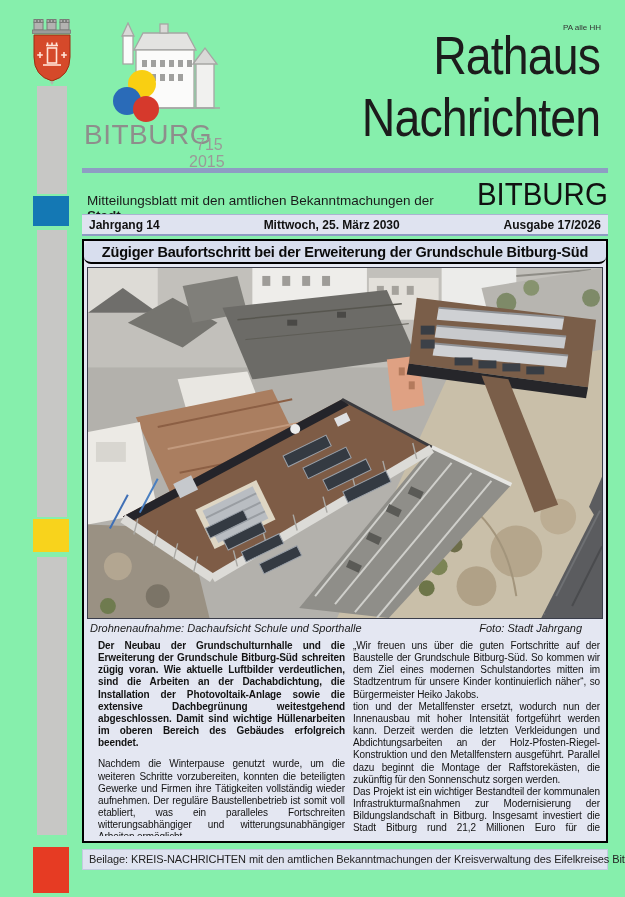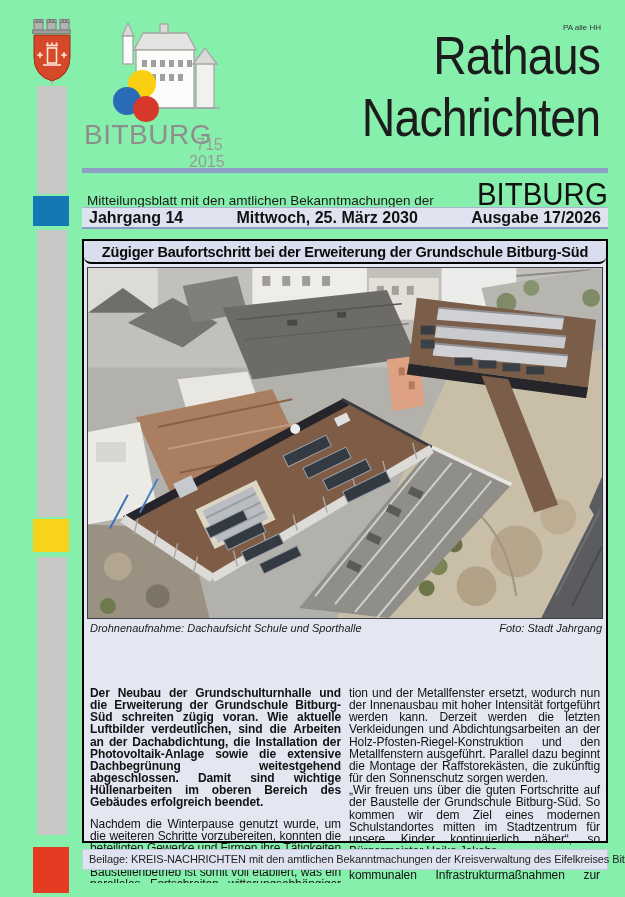--- a/index.html
+++ b/index.html
@@ -31,47 +31,46 @@
   }
   .divider { position:absolute; left:82px; top:168px; width:526px; height:5px; background:#8e9dc3; }
   .subtitle-row {
     position:absolute; left:82px; top:177px; width:526px;
     display:flex; justify-content:space-between; align-items:baseline;
   }
   .subtitle-text { font-size:13.5px; color:#1a1a1a; padding-left:5px; }
   .subtitle-text b { font-weight:bold; }
   .subtitle-city { font-size:31px; font-weight:400; letter-spacing:0px; color:#111; transform:scaleX(0.95); transform-origin:100% 100%; }
   .issue-bar {
-    position:absolute; left:82px; top:207px; width:526px; height:22px;
+    position:absolute; left:82px; top:214px; width:526px; height:22px;
     background:#dfe3f0; border-top:1px solid #aab4d0; border-bottom:2px solid #8d9cc2;
     display:flex; justify-content:space-between; align-items:center;
-    font-size:16px; font-weight:bold; padding:0 7px;
+    font-size:12px; font-weight:bold; padding:0 7px;
   }
 
   
   .article-box {
     position:absolute; left:82px; top:239px; width:526px; height:604px;
     border:2px solid #000; background:#e4e7f2;
   }
   .headline {
     height:23px; background:#d8deee; border-bottom:2px solid #000;
     text-align:center; font-size:14.5px; font-weight:bold; line-height:22px;
     letter-spacing:-0.2px; color:#0a0a0a;border-radius:7px;
   }
   .photo-wrap { margin:3px 3px 0 3px; height:352px; border:1px solid #3a3d4a; overflow:hidden; }
   .photo-wrap svg { display:block; width:100%; height:100%; }
   .caption-row {
     display:flex; justify-content:space-between; align-items:center;
-    font-size:11px; font-style:italic; color:#1a1a1a; padding:2px 4px 1px 6px; height:17px;
+    font-size:11px; font-style:italic; color:#1a1a1a; padding:2px 24px 1px 6px; height:17px;
   }
   .columns {
-    display:flex; gap:8px; padding:4px 6px 0 6px; height:200px; overflow:hidden;
-    font-size:12px; line-height:12.15px; text-align:justify; color:#121212;
+    display:flex; gap:8px; padding:4px 6px 0 14px; height:200px; overflow:hidden;
+    font-size:10px; line-height:12.15px; text-align:justify; color:#121212;
     letter-spacing:-0.1px;
-    margin-top:47px;
   }
   .col { flex:1; }
   .col p { margin:0; }
   .col-left p.lead { font-weight:bold; }
   .col-left p + p { margin-top:9px; }
   .col-right p + p { margin-top:0; }
 
   
   .footer-bar {
     position:absolute; left:82px; top:849px; width:526px; height:21px;
@@ -360,22 +359,22 @@
       <span>Foto: Stadt Jahrgang</span>
     </div>
 
     <div class="columns">
       <div class="col col-left">
         <p class="lead">Der Neubau der Grundschulturnhalle und die Erweiterung der Grundschule Bitburg-Süd schreiten zügig voran. Wie aktuelle Luftbilder verdeutlichen, sind die Arbeiten an der Dachabdichtung, die Installation der Photovoltaik-Anlage sowie die extensive Dachbegrünung weitestgehend abgeschlossen. Damit sind wichtige Hüllenarbeiten im oberen Bereich des Gebäudes erfolgreich beendet.</p>
         <p>Nachdem die Winterpause genutzt wurde, um die weiteren Schritte vorzubereiten, konnten die beteiligten Gewerke und Firmen ihre Tätigkeiten vollständig wieder aufnehmen. Der reguläre Baustellenbetrieb ist somit voll etabliert, was ein paralleles Fortschreiten witterungsabhängiger und witterungsunabhängiger Arbeiten ermöglicht.</p>
 
       </div>
       <div class="col col-right">
+        <p>„Wir freuen uns über die guten Fortschritte auf der Baustelle der Grundschule Bitburg-Süd. So kommen wir dem Ziel eines modernen Schulstandortes mitten im Stadtzentrum für unsere Kinder kontinuierlich näher“, so Bürgermeister Heiko Jakobs.</p>
         <p>tion und der Metallfenster ersetzt, wodurch nun der Innenausbau mit hoher Intensität fortgeführt werden kann. Derzeit werden die letzten Verkleidungen und Abdichtungsarbeiten an der Holz-Pfosten-Riegel-Konstruktion und den Metallfenstern ausgeführt. Parallel dazu beginnt die Montage der Raffstorekästen, die zukünftig für den Sonnenschutz sorgen werden.</p>
-        <p>„Wir freuen uns über die guten Fortschritte auf der Baustelle der Grundschule Bitburg-Süd. So kommen wir dem Ziel eines modernen Schulstandortes mitten im Stadtzentrum für unsere Kinder kontinuierlich näher“, so Bürgermeister Heiko Jakobs.</p>
         <p>Das Projekt ist ein wichtiger Bestandteil der kommunalen Infrastrukturmaßnahmen zur Modernisierung der Bildungslandschaft in Bitburg. Insgesamt investiert die Stadt Bitburg rund 21,2 Millionen Euro für die Erweiterung der Grundschule Bitburg-Süd. Das Land Rheinland-Pfalz und der Eifelkreis unterstützen das Vorhaben mit erheblichen Fördermitteln.</p>
       </div>
     </div>
   </div>
 
   <div class="footer-bar">Beilage: KREIS-NACHRICHTEN mit den amtlichen Bekanntmachungen der Kreisverwaltung des Eifelkreises Bitburg-Prüm</div>
 
 </div>
 
 </body></html>

